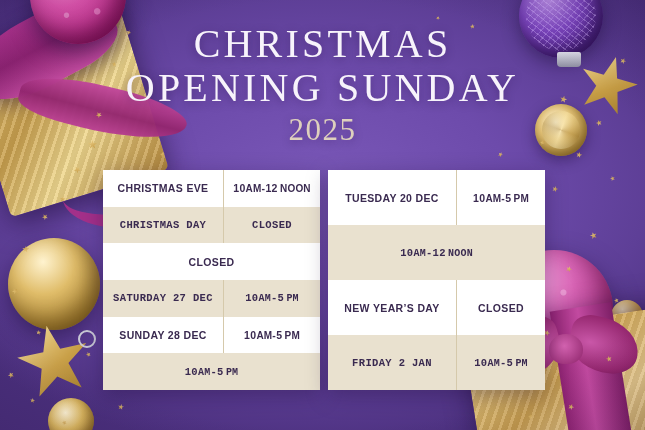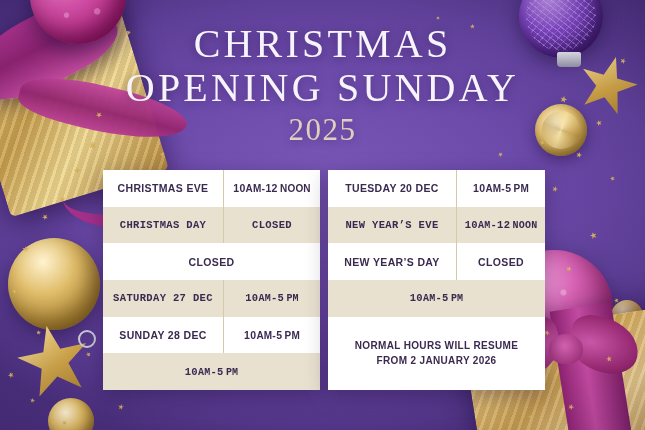--- a/index.html
+++ b/index.html
@@ -469,35 +469,32 @@
         </div>
       </div>
     <div class="table-card right" id="right-table">
         <div class="row plain">
           <div class="cell-day">TUESDAY 20 DEC</div>
           <div class="cell-hours">
             <span>10<span class="sc">AM</span>-5<span class="sc"> PM</span></span>
           </div>
         </div>
         <div class="row alt">
-          <div class="cell-day">NEW YEAR’S EVE</div>
           <div class="cell-hours">
             <span>10<span class="sc">AM</span>-12<span class="sc"> NOON</span></span>
           </div>
         </div>
         <div class="row plain">
           <div class="cell-day">NEW YEAR’S DAY</div>
           <div class="cell-hours">
             <span>CLOSED</span>
           </div>
         </div>
         <div class="row alt">
+          <div class="cell-day">FRIDAY 2 JAN</div>
           <div class="cell-hours">
             <span>10<span class="sc">AM</span>-5<span class="sc"> PM</span></span>
           </div>
-        </div>
-        <div class="footer-row">
-          <div class="footer-text"><span>NORMAL HOURS WILL RESUME</span><br><span>FROM </span><span class="strong">2 JANUARY 2026</span></div>
         </div>
       </div>
   </div>
 
 </div>
 
 </body></html>

